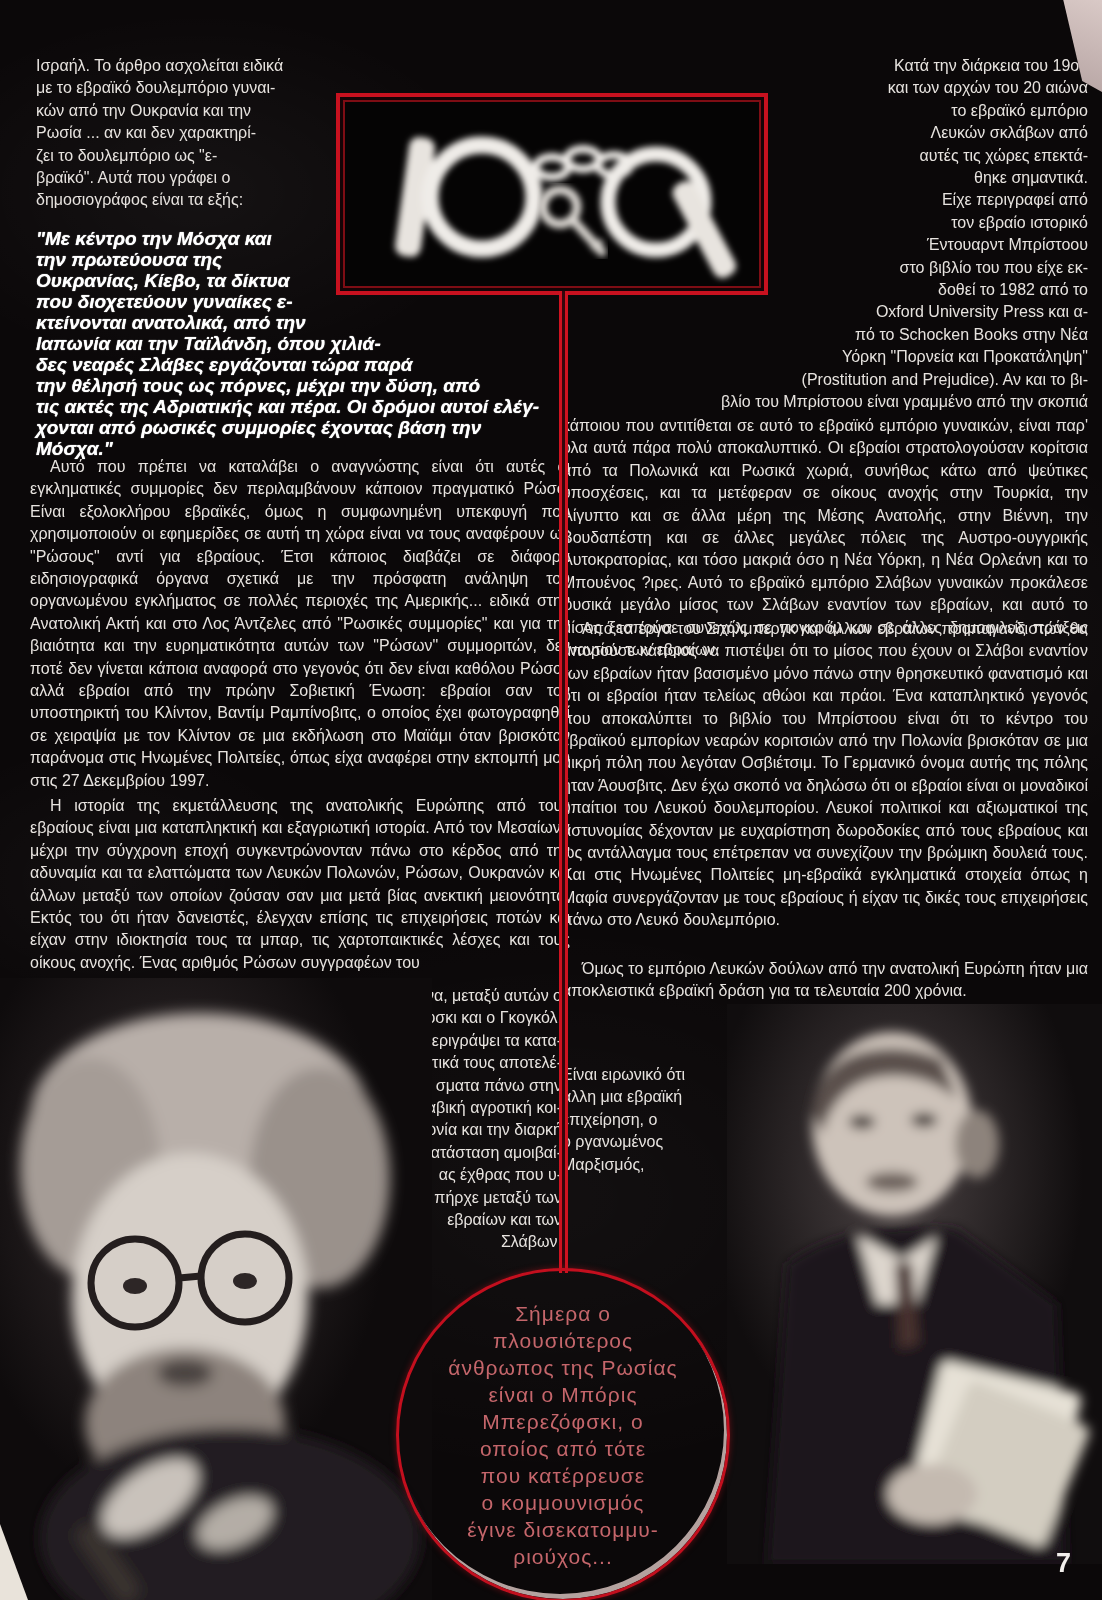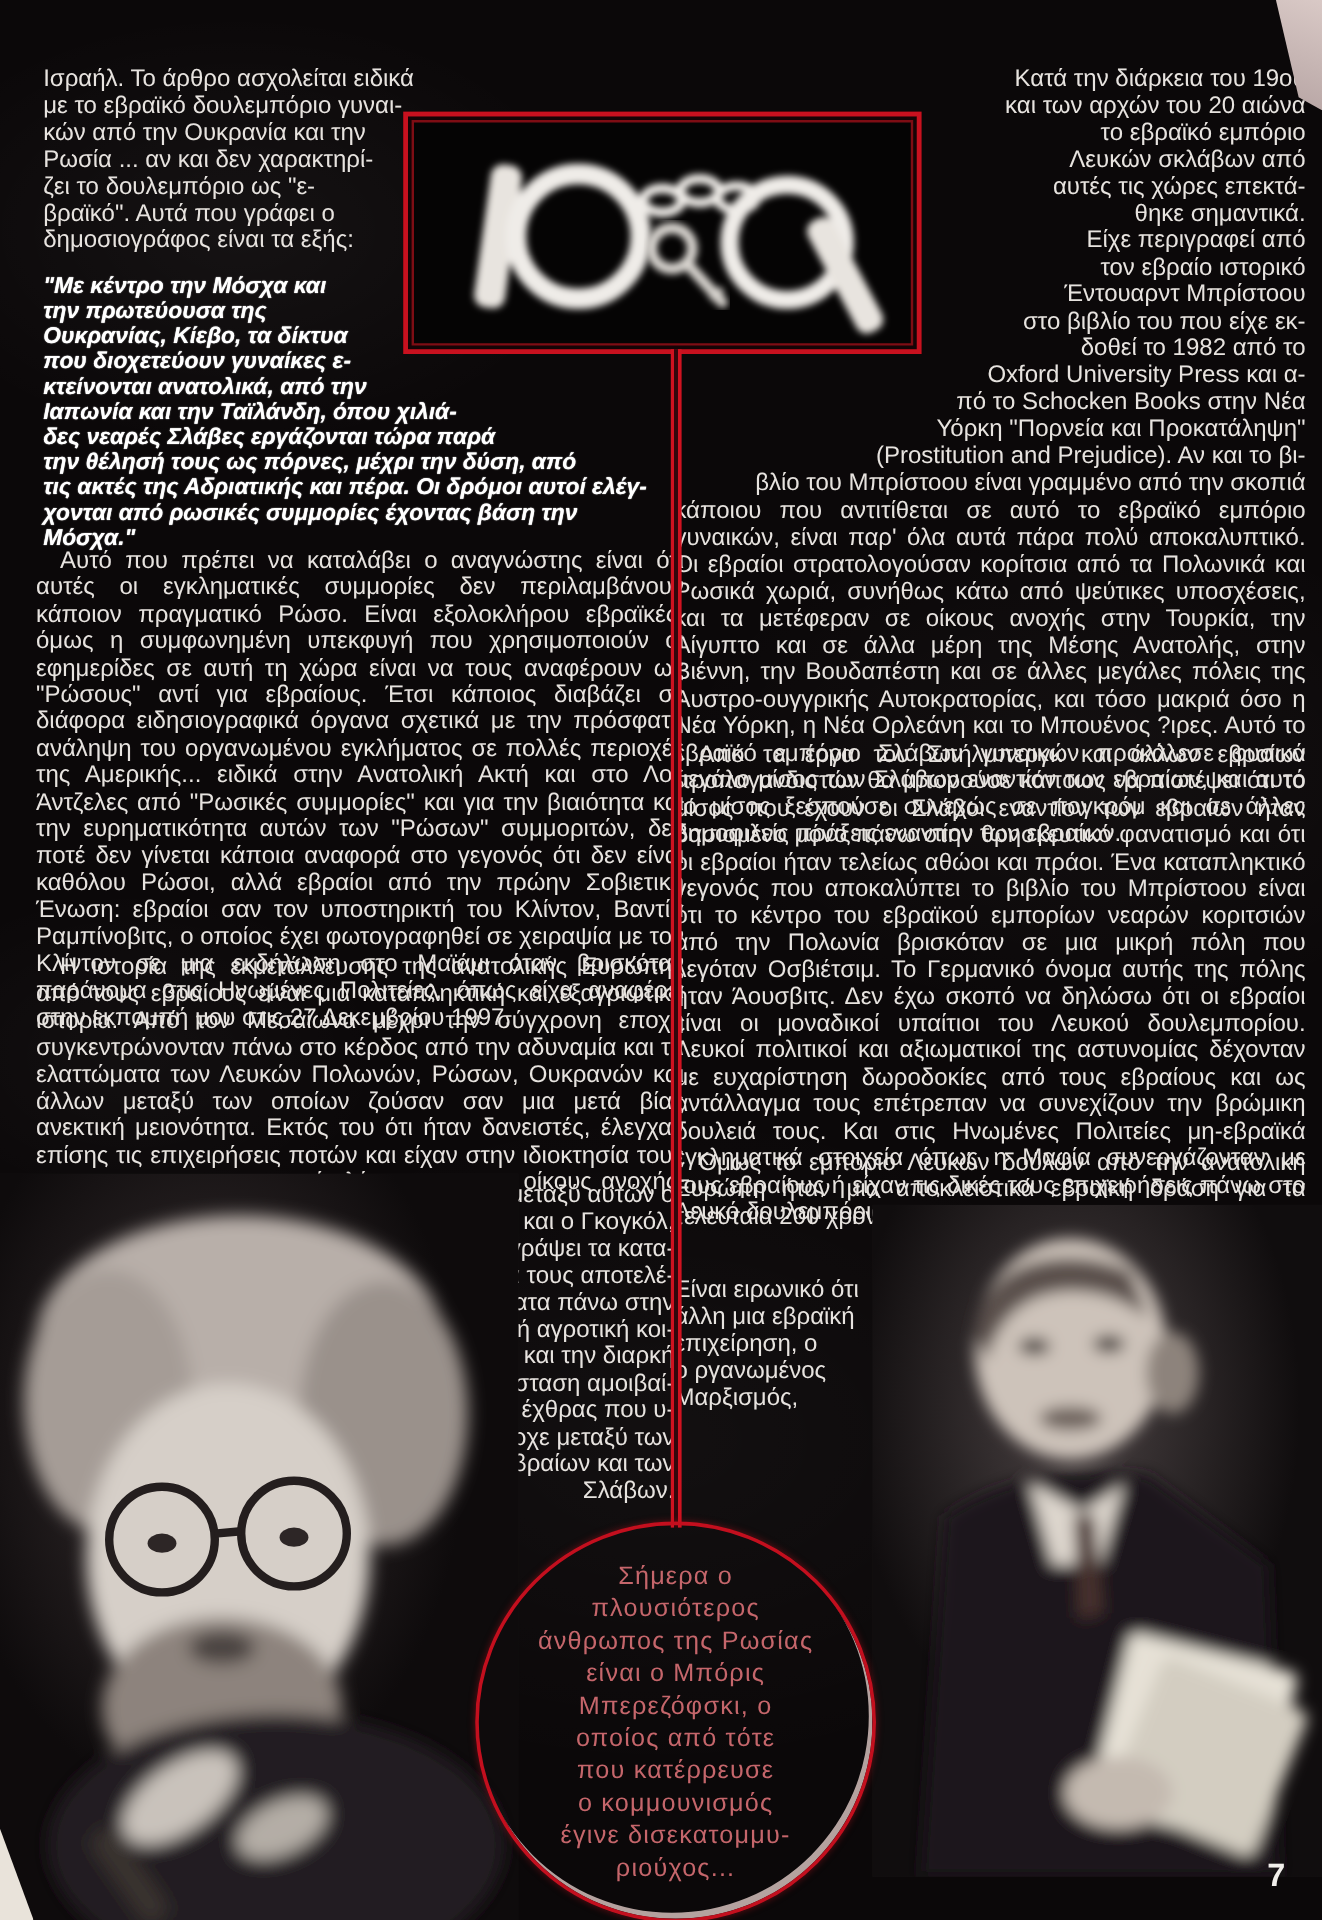--- a/index.html
+++ b/index.html
@@ -5,21 +5,21 @@
   html,body{margin:0;padding:0;background:#000;}
   #page{position:relative;width:1102px;height:1600px;overflow:hidden;
     background:#0b0809;
     background-image:
       radial-gradient(ellipse 420px 260px at 18% 12%, rgba(255,255,255,0.045), transparent 70%),
       radial-gradient(ellipse 500px 300px at 82% 40%, rgba(255,240,235,0.035), transparent 70%),
       radial-gradient(ellipse 600px 400px at 50% 75%, rgba(255,255,255,0.03), transparent 70%),
       radial-gradient(ellipse 300px 200px at 10% 55%, rgba(255,255,255,0.03), transparent 70%);
     font-family:"Liberation Sans","DejaVu Sans",sans-serif;color:#e7e3df;}
   .abs{position:absolute;}
-  .body-txt{font-size:20px;line-height:22.4px;color:#e7e3df;text-align:justify;}
+  .body-txt{font-size:16px;line-height:22.4px;color:#e7e3df;text-align:justify;}
   .prelines{white-space:pre-line;}
   .indent{text-indent:20px;}
   .quote-txt{font-size:19px;line-height:21px;font-weight:bold;font-style:italic;color:#ffffff;
     text-shadow:0 0 1px #fff;}
   .ragged-right{text-align:right;}
   .mono-red{font-family:Liberation Sans, sans-serif;
     color:#c5666b;font-size:21px;line-height:27px;letter-spacing:1px;text-align:center;}
   .photo-frame{border:4px solid #c8111f;box-shadow:inset 0 0 0 3px #150406, inset 0 0 0 5px #7e0d14;
     background:#050404;}
   .redline{background:linear-gradient(90deg,#cf1220 0 3px,#33070c 3px 6px,#cf1220 6px 9px);}

